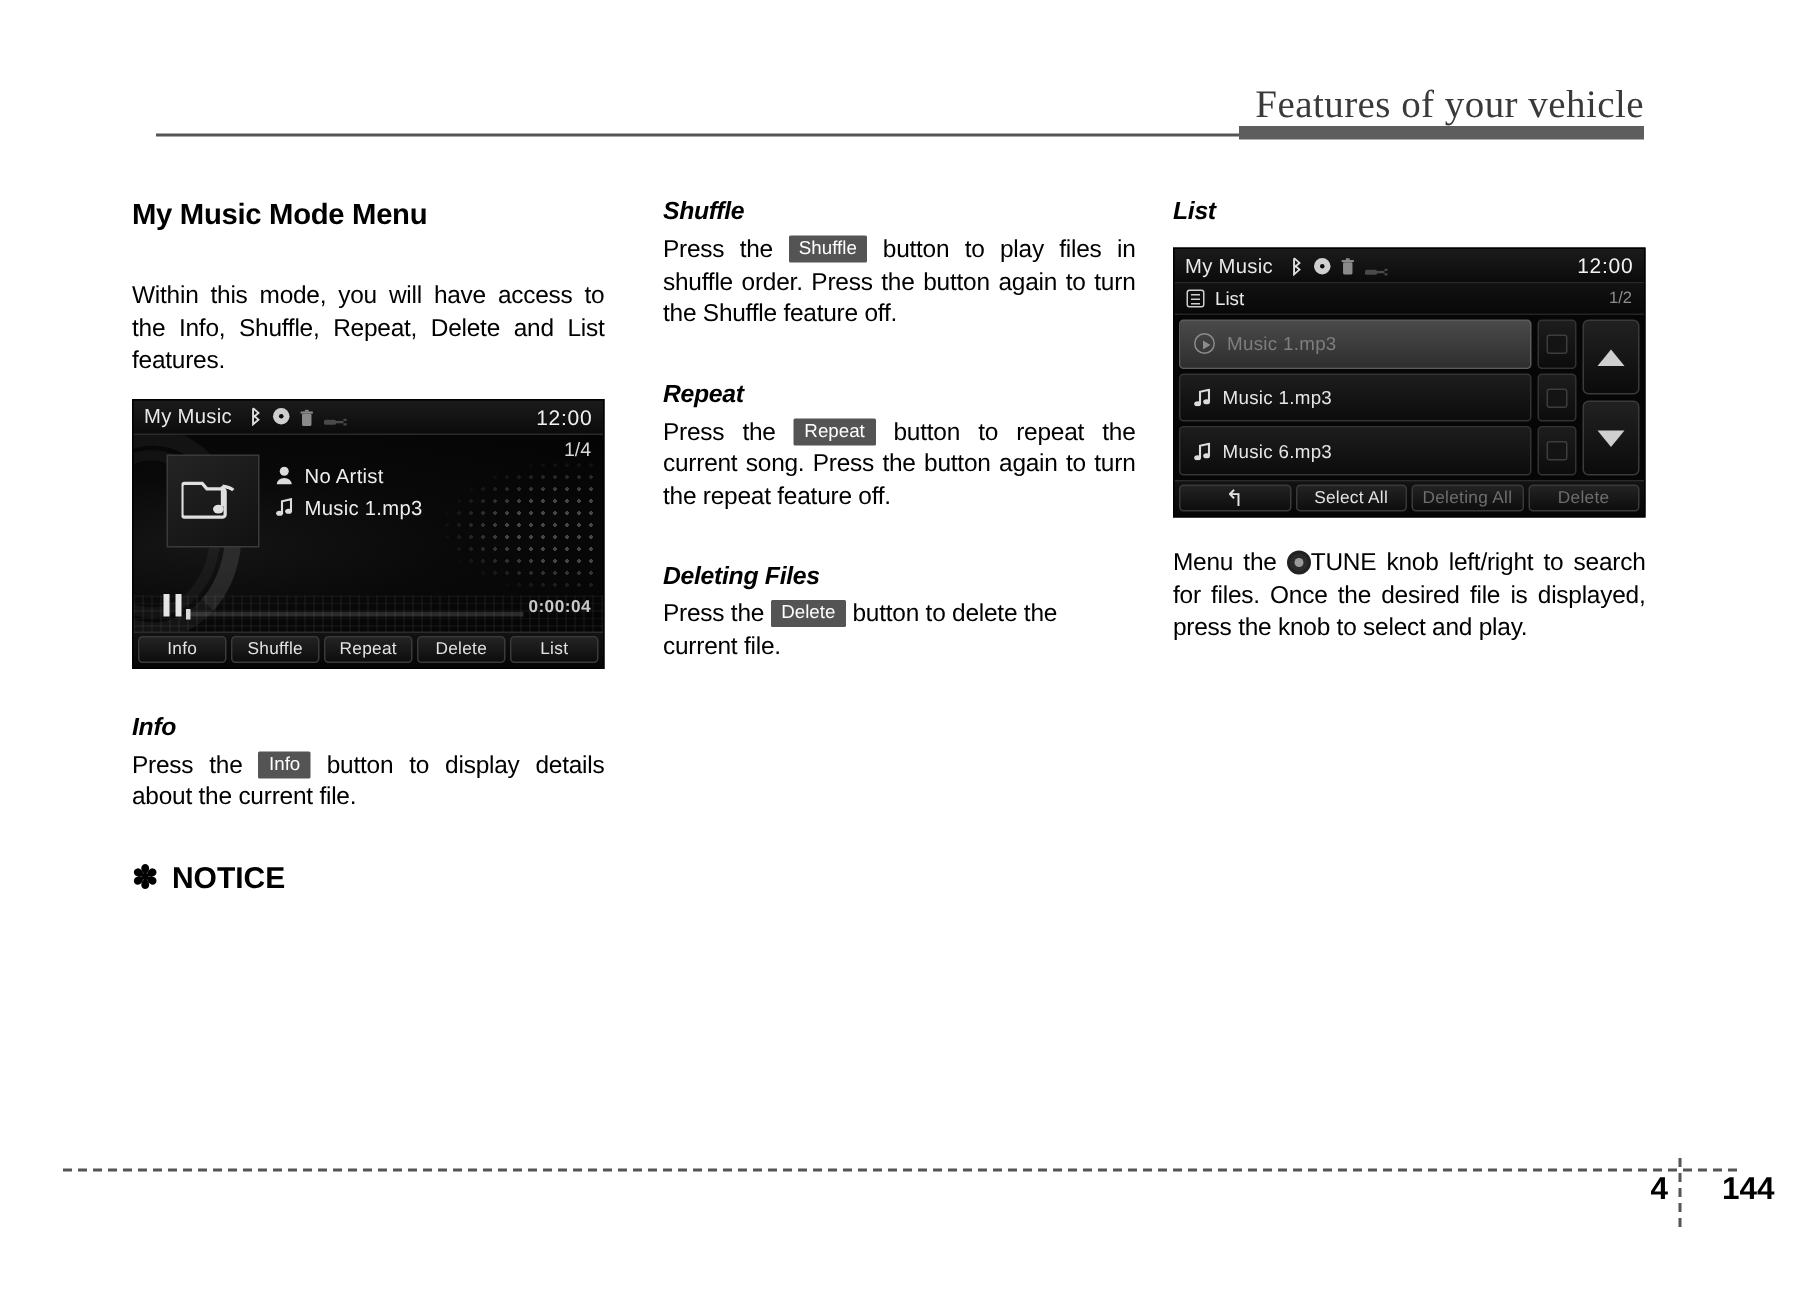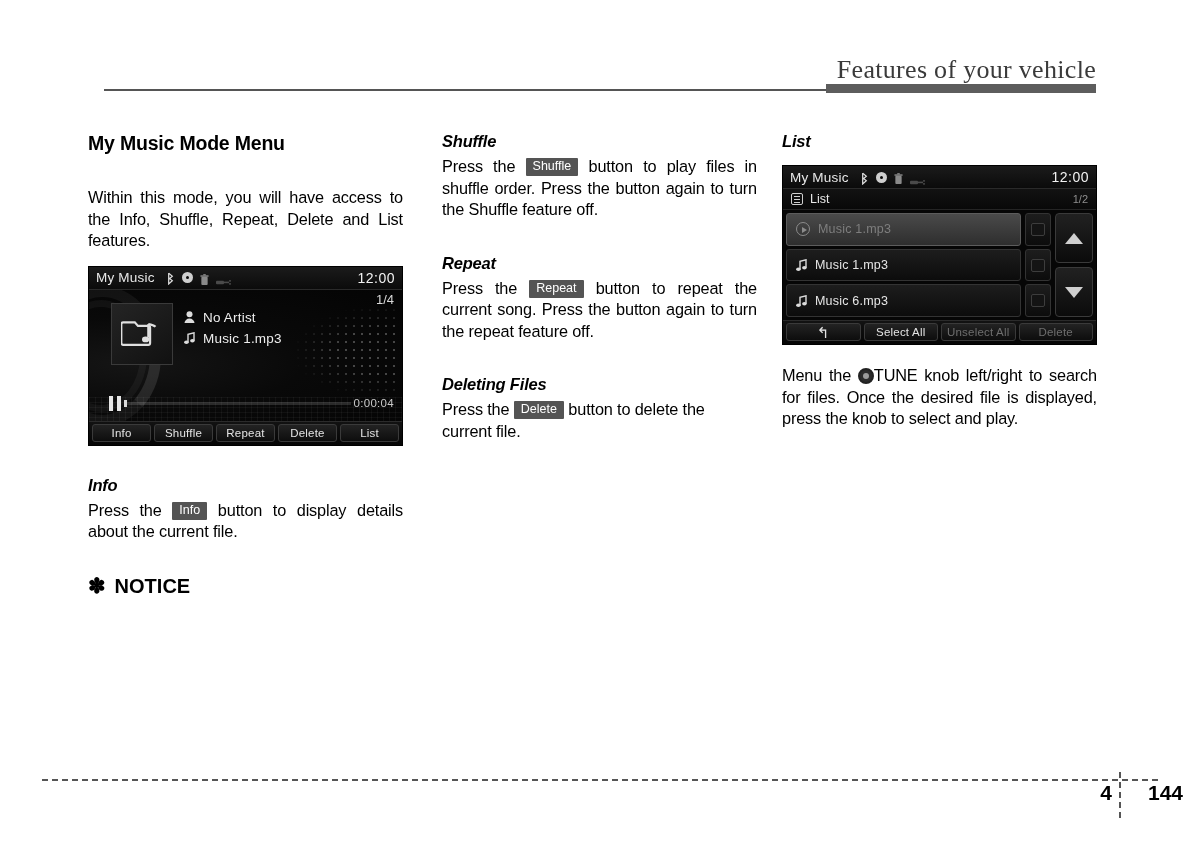--- a/index.html
+++ b/index.html
@@ -163,21 +163,21 @@
   }
   .meta{
     position:absolute; left:95px; top:20px;
   }
   .meta-row{
     display:flex; align-items:center; gap:8px; margin-bottom:6px;
     color:#ededed; font-size:13.5px; letter-spacing:.2px;
   }
   .progress-row{
     position:absolute; left:20px; right:8px; bottom:12px;
-    display:flex; align-items:center; gap:3px;
+    display:flex; align-items:flex-end; gap:3px;font-weight:bold;
   }
   .pause-ico{ display:flex; gap:4px; }
   .pause-ico span{ display:block; width:4px; height:15px; background:#e6e6e6; }
   .pbar{
     flex:1; height:3px; background:rgba(255,255,255,.14); position:relative;
   }
   .pbar::before{
     content:""; position:absolute; left:0; top:-2px; width:3px; height:7px;
     background:#d8d8d8;
   }
@@ -515,21 +515,21 @@
             <span class="tri-dn"></span>
           </div>
       </div>
     </div>
 
     <div class="scr-btnbar">
       <div class="scr-btn">
           <span class="back-arrow">↰</span>
         </div>
       <div class="scr-btn">Select All</div>
-      <div class="scr-btn dim">Unselect All</div>
+      <div class="scr-btn dim">Deleting All</div>
       <div class="scr-btn dim">Delete</div>
     </div>
   </div>
 
   <p class="body" style="margin-top:20px"><span>Menu the</span> <span class="knob"></span><span>TUNE</span> <span>knob left/right to search for files. Once the desired file is displayed, press the knob to select and play.</span></p>
 </div>
 
 <div class="footer-rule"></div>
 <div class="footer-sep"></div>
 <div class="footer-chap">4</div>

